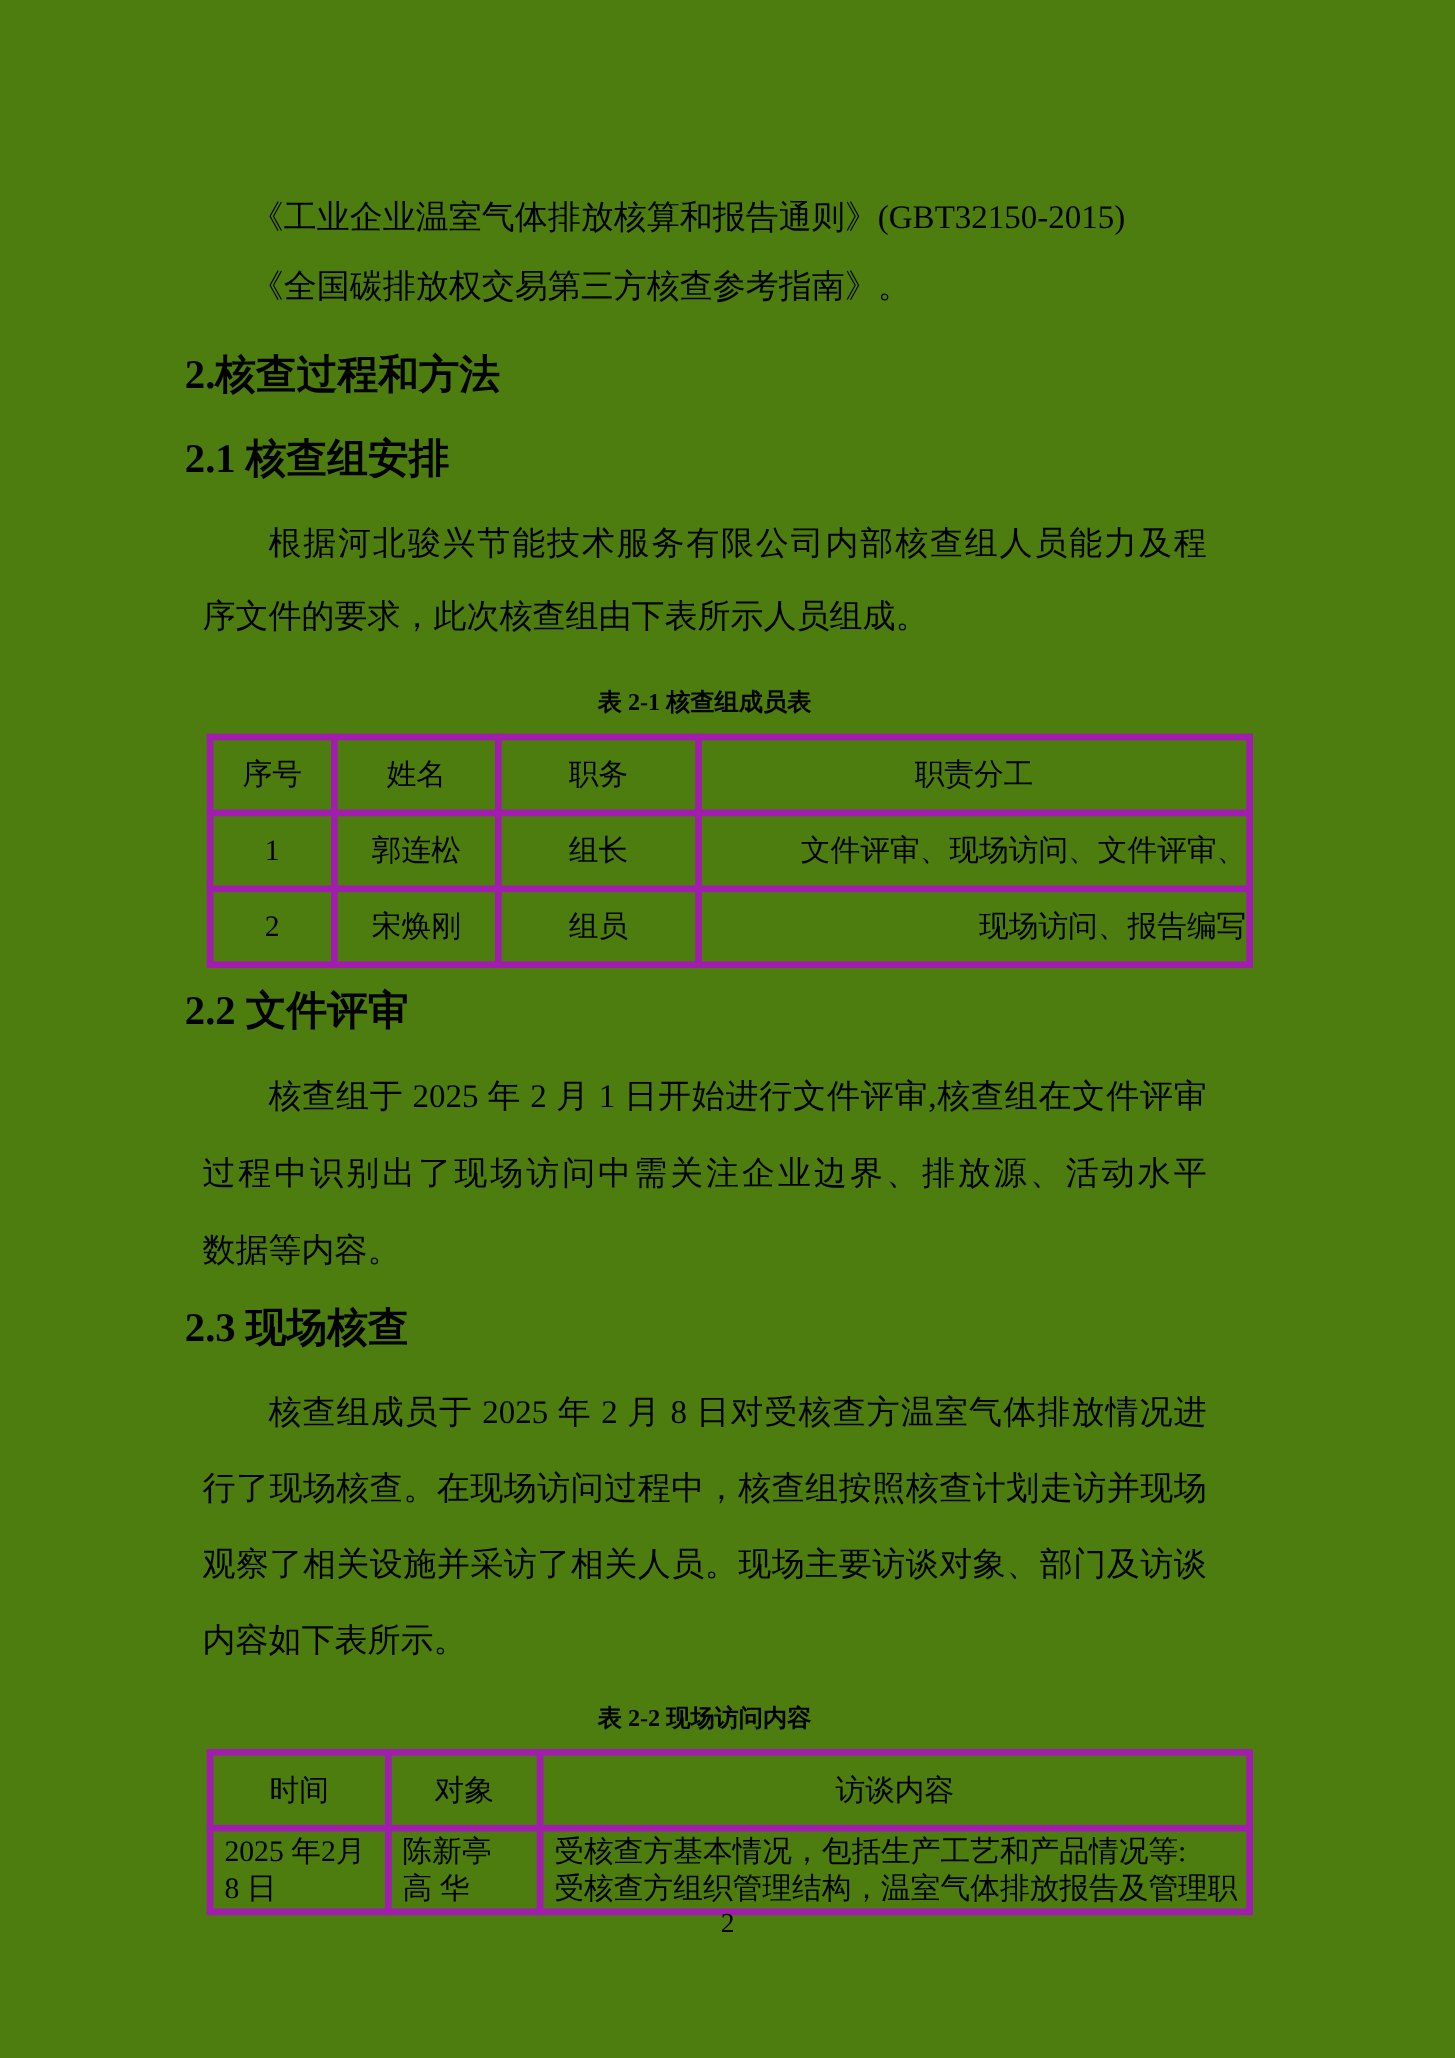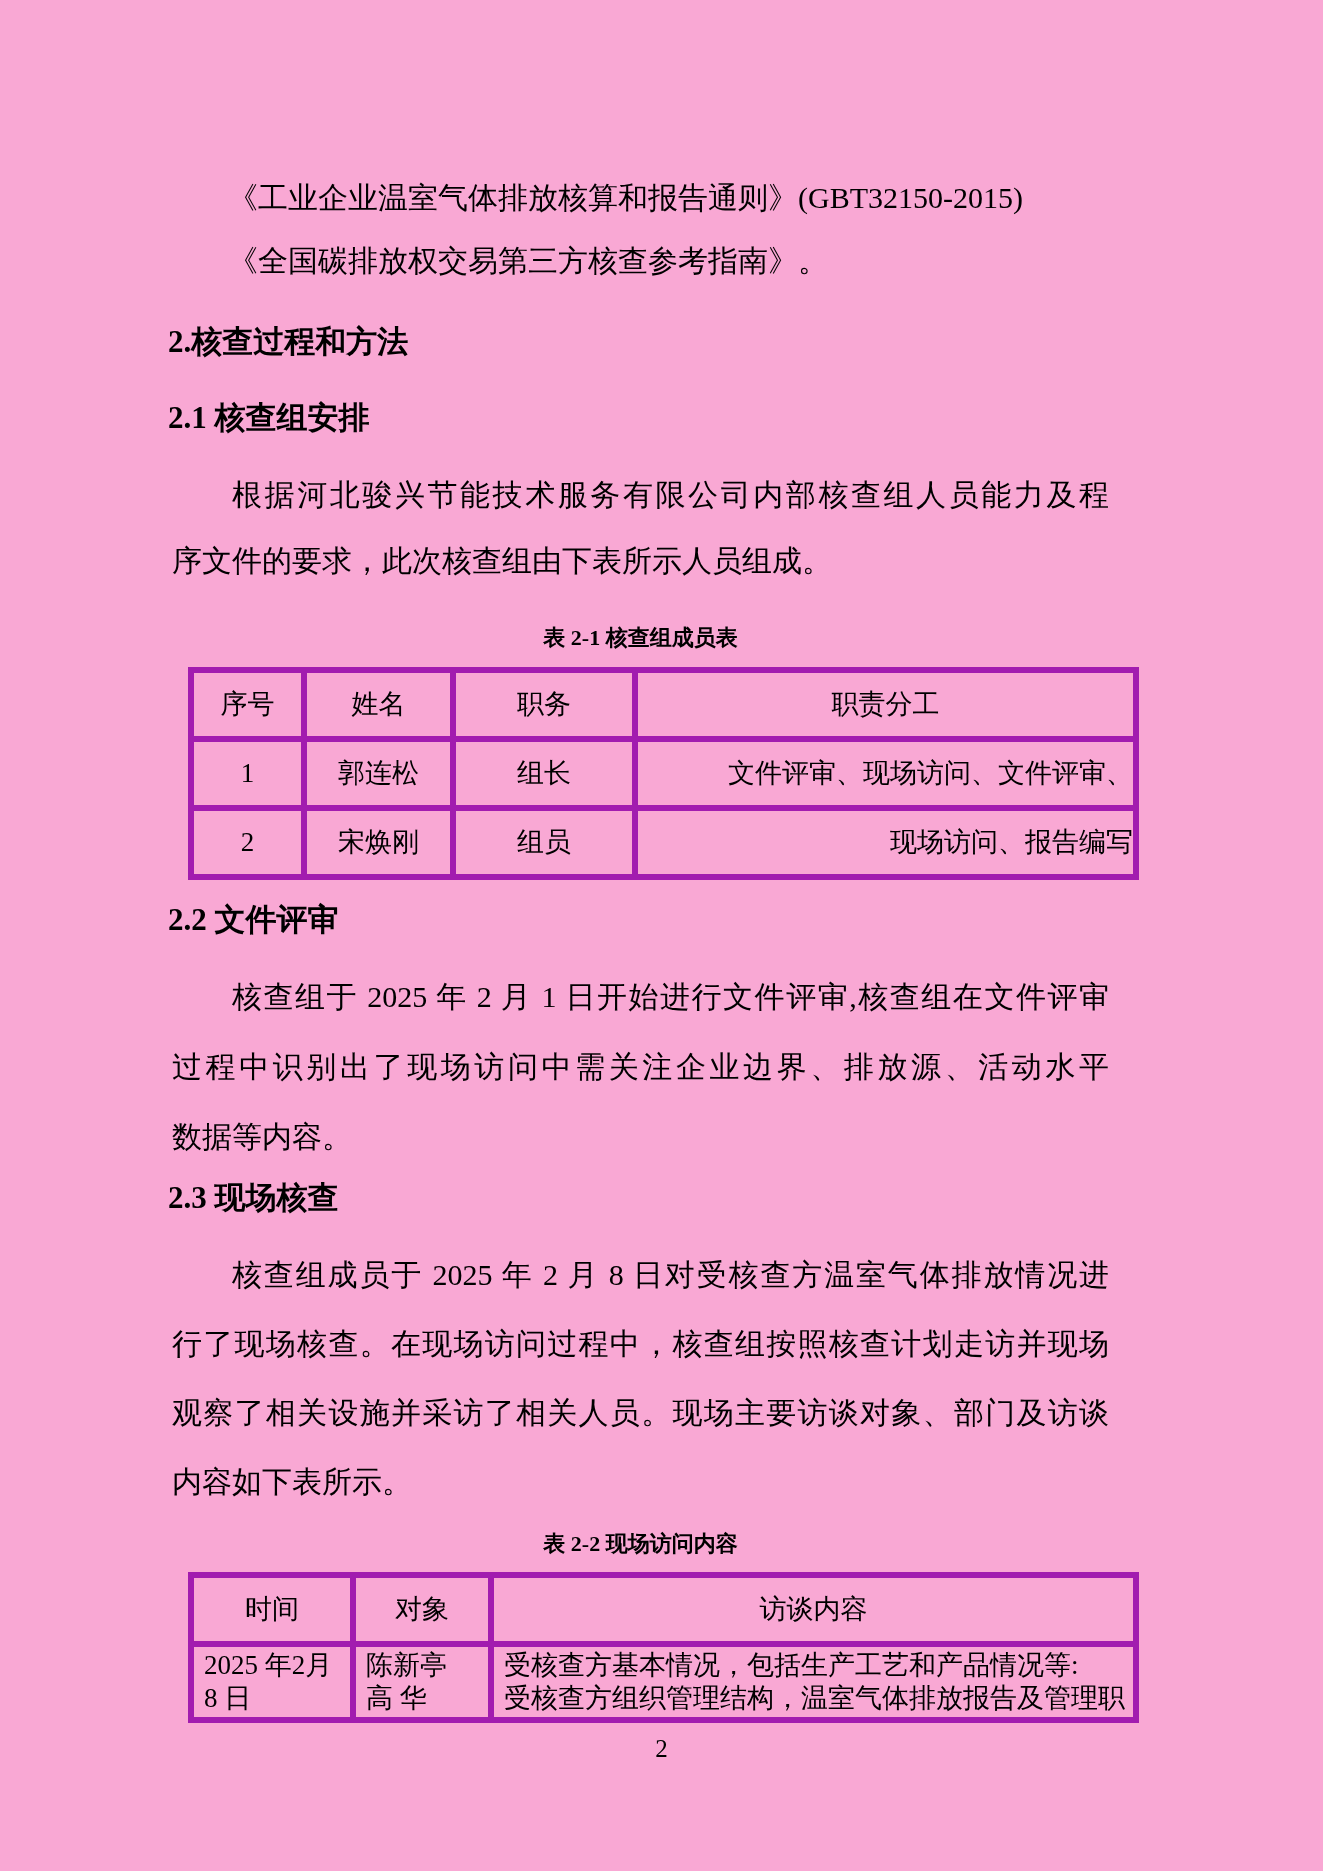--- a/index.html
+++ b/index.html
@@ -1,35 +1,35 @@
 <!DOCTYPE html>
 <html><head>
 <meta charset="utf-8">
 <style>
   html,body{margin:0;padding:0;background:#e8e8e8;}
   .page{
     position:relative;
     width:1323px;height:1871px;
     margin:0 auto;
-    background:#f9a8d4;
+    background:#4d7c0f;
     color:#000;
     font-family:"Liberation Serif","DejaVu Serif",serif;
     overflow:hidden;
   }
   .content{padding:166px 210px 0 168px;font-size:30px;line-height:63px;}
   .line{white-space:pre-wrap;}
   .jline{text-align:justify;text-align-last:justify;}
   .ind{padding-left:60px;}
   p.ref{margin:0;}
-  h2{font-size:31px;font-weight:bold;line-height:40px;margin:0;}
+  h2{font-size:37px;font-weight:bold;line-height:40px;margin:0;}
   #h2-main{margin-top:30px;}
   #h2-21{margin-top:36px;}
   #h2-22{margin-top:20px;}
   #h2-23{margin-top:6px;}
-  .para{margin:4px;}
+  .para{margin:16px;}
   #p21{margin-top:24px;line-height:66px;}
   #p22{margin-top:22px;line-height:70px;}
   #p23{margin-top:22px;line-height:69px;}
   .tbl-caption{margin-top:24px;font-size:22px;font-weight:bold;line-height:40px;text-align:center;}
   #cap1{margin-top:24px;}
   #cap2{margin-top:8px;}
   table{
     border-collapse:collapse;
     table-layout:fixed;
     width:949px;

